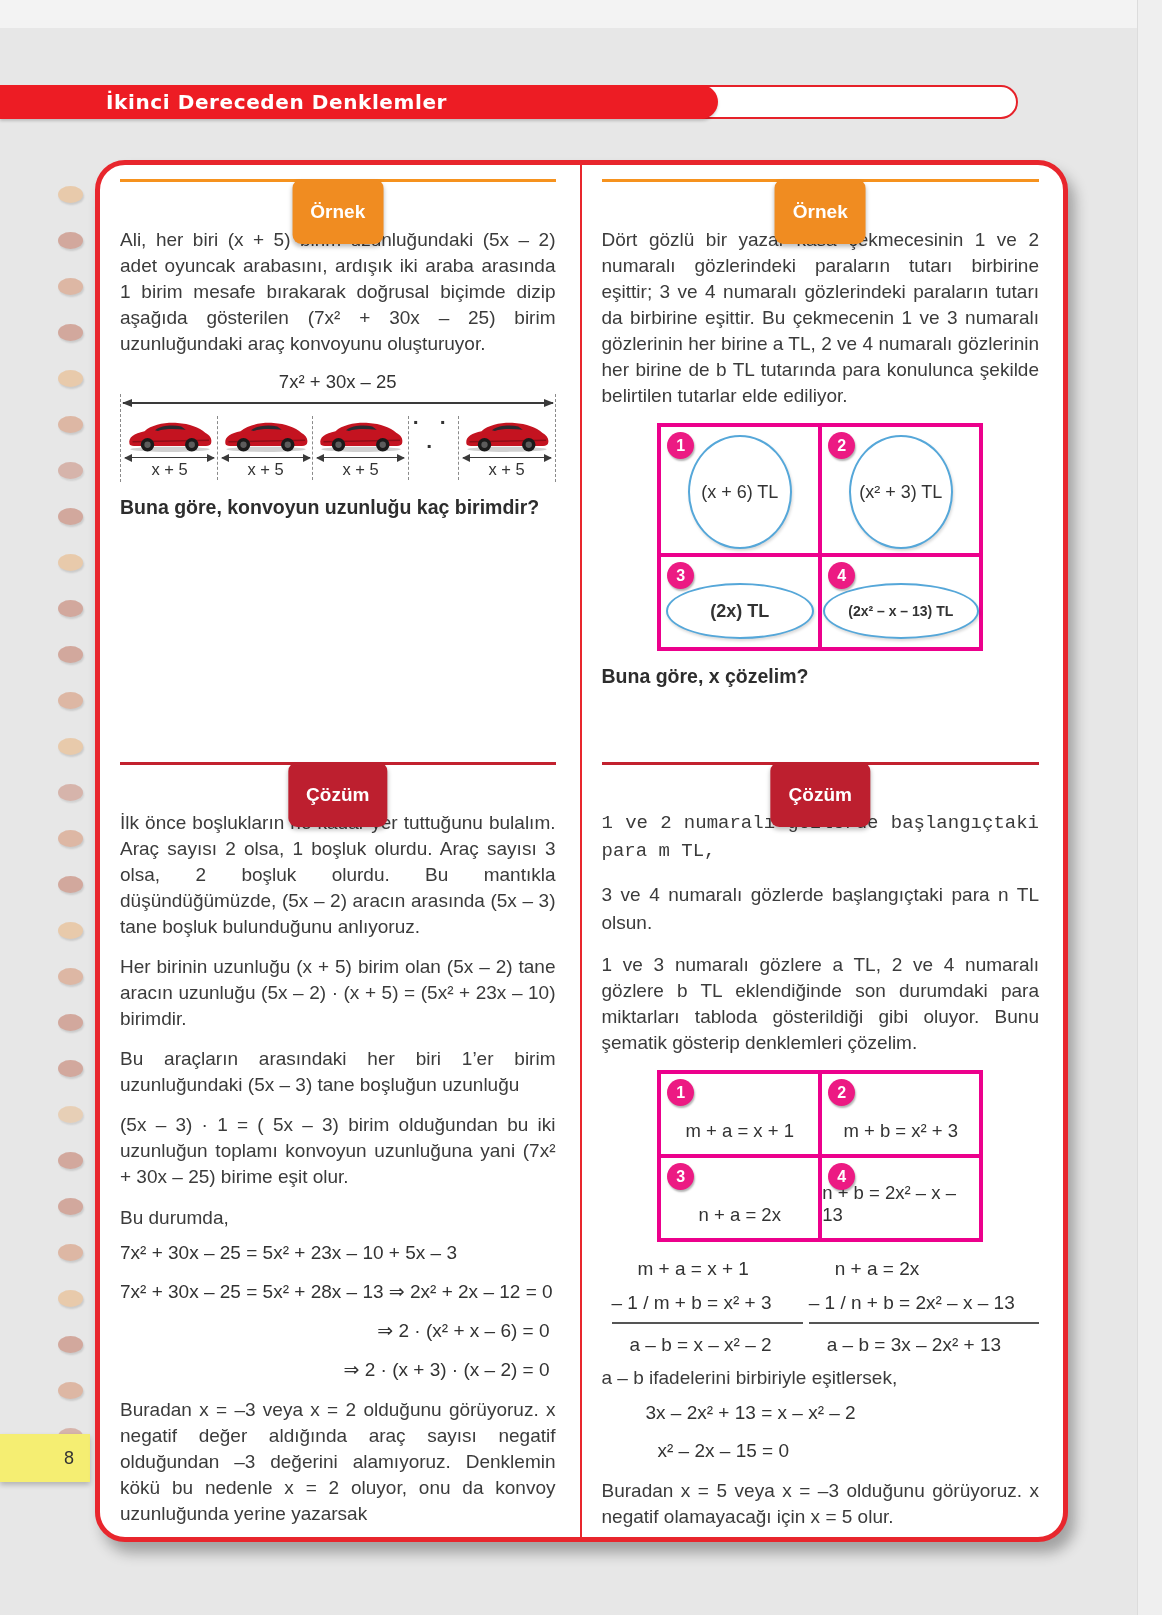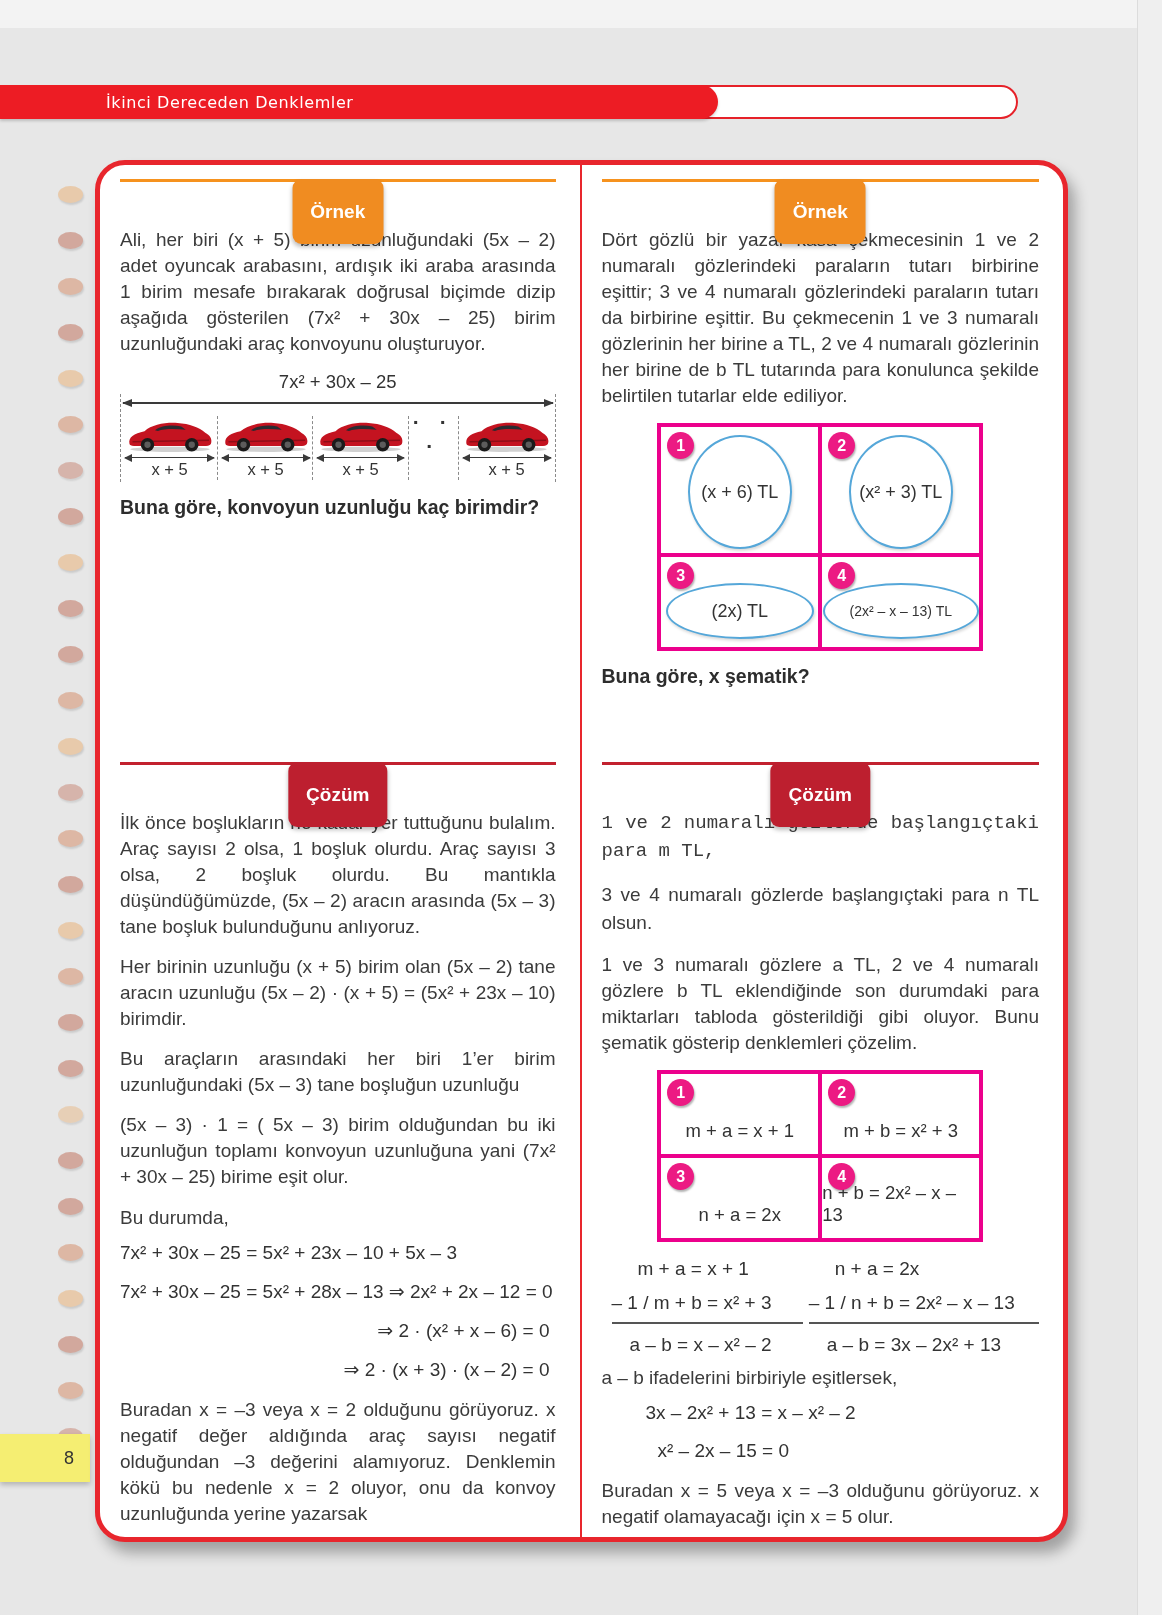--- a/index.html
+++ b/index.html
@@ -12,21 +12,21 @@
   .top-strip{position:absolute;top:0;left:0;width:100%;height:28px;background:#f3f3f3;}
   .right-strip{position:absolute;top:0;right:0;width:24px;height:100%;background:#efefef;border-left:1px solid #dcdcdc;}
 
   
   .header-bar{position:absolute;top:85px;left:0;width:1018px;height:34px;}
   .header-pill{position:absolute;left:620px;right:0;top:0;height:34px;background:#fff;
     border:2px solid #e62129;border-radius:17px;box-sizing:border-box;}
   .header-red{position:absolute;left:0;top:0;width:718px;height:34px;background:#ed1c24;
     border-radius:0 17px 17px 0;display:flex;align-items:center;box-sizing:border-box;padding-left:106px;
     box-shadow:0 2px 3px rgba(0,0,0,.18);}
-  .header-title{color:#ffffff;font-size:16px;font-weight:normal;letter-spacing:.6px;
+  .header-title{color:#ffffff;font-size:20px;font-weight:bold;letter-spacing:.6px;
     font-family:"DejaVu Sans","Liberation Sans",sans-serif;}
 
   
   .dots{position:absolute;left:58px;top:186px;width:26px;}
   .dot{width:25px;height:17px;border-radius:50%;margin-bottom:29px;background:#d2a89d;
     box-shadow:1px 2px 2px rgba(0,0,0,.12);}
   .dot:nth-child(3n){background:#ddb7a4;}
   .dot:nth-child(4n+1){background:#e8caab;}
   .dot:nth-child(7n){opacity:.8;}
 
@@ -87,21 +87,21 @@
   .mcell{border:2px solid #ec008c;position:relative;box-sizing:border-box;}
   .cell-num{position:absolute;top:5px;left:6px;width:27px;height:27px;border-radius:50%;
     background:#ec1a83;color:#fff;font-size:16px;font-weight:bold;display:flex;align-items:center;
     justify-content:center;box-shadow:1px 2px 2px rgba(0,0,0,.3);}
   .t1 .r1{height:130px;}
   .t1 .r2{height:94px;}
   .ellipse{border:2.5px solid #55a7d9;border-radius:50%;background:#fff;display:flex;
     align-items:center;justify-content:center;font-size:18px;color:#333;
     box-shadow:1px 2px 3px rgba(0,0,0,.15);box-sizing:border-box;text-align:center;}
   .ellipse.tall{width:104px;height:114px;margin:8px auto 0;}
-  .ellipse.wide{width:148px;height:56px;margin:26px auto 0;}
+  .ellipse.wide{width:148px;height:56px;margin:26px auto 0;font-weight:bold;}
   .mcell.c4 .ellipse.wide{width:156px;font-size:14px;}
   .t2 .mcell{height:84px;display:flex;align-items:flex-end;justify-content:center;
     padding-bottom:12px;font-size:18.5px;color:#333;}
 
   
   .sys-row{display:flex;font-size:19px;color:#333;margin:16px 0 4px;}
   .sys-col{box-sizing:border-box;}
   .sys-col.a{width:46%;padding-left:10px;}
   .sys-col.b{width:54%;padding-left:6px;}
   .sys-l1{margin-bottom:12px;padding-left:26px;}
@@ -288,21 +288,21 @@
         <div class="mcell r2">
           <div class="cell-num">3</div>
           <div class="ellipse wide">(2x) TL</div>
         </div>
         <div class="mcell r2 c4">
           <div class="cell-num">4</div>
           <div class="ellipse wide">(2x² – x – 13) TL</div>
         </div>
       </div>
 
-      <div class="question">Buna göre, x şematik?</div>
+      <div class="question">Buna göre, x çözelim?</div>
     </div>
 
     <div class="section-header cozum">
       <div class="section-line"></div>
       <div class="badge">Çözüm</div>
     </div>
 
     <p class="plain" style="margin-bottom:16px;font-family:Liberation Mono, monospace;">1 ve 2 numaralı gözlerde başlangıçtaki para m TL,</p>
     <p class="plain" style="margin-bottom:16px;">3 ve 4 numaralı gözlerde başlangıçtaki para n TL olsun.</p>
     <p class="body-text">1 ve 3 numaralı gözlere a TL, 2 ve 4 numaralı gözlere b TL eklendiğinde son durumdaki para miktarları tabloda gösterildiği gibi oluyor. Bunu şematik gösterip denklemleri çözelim.</p>

